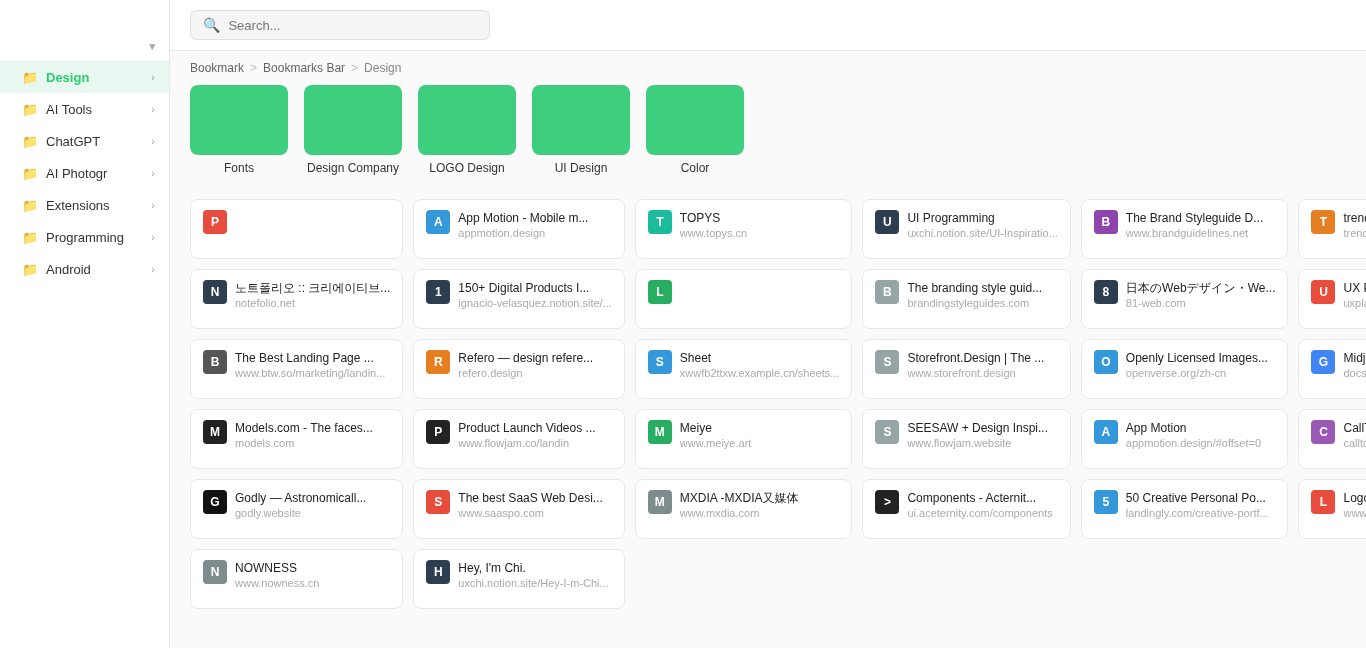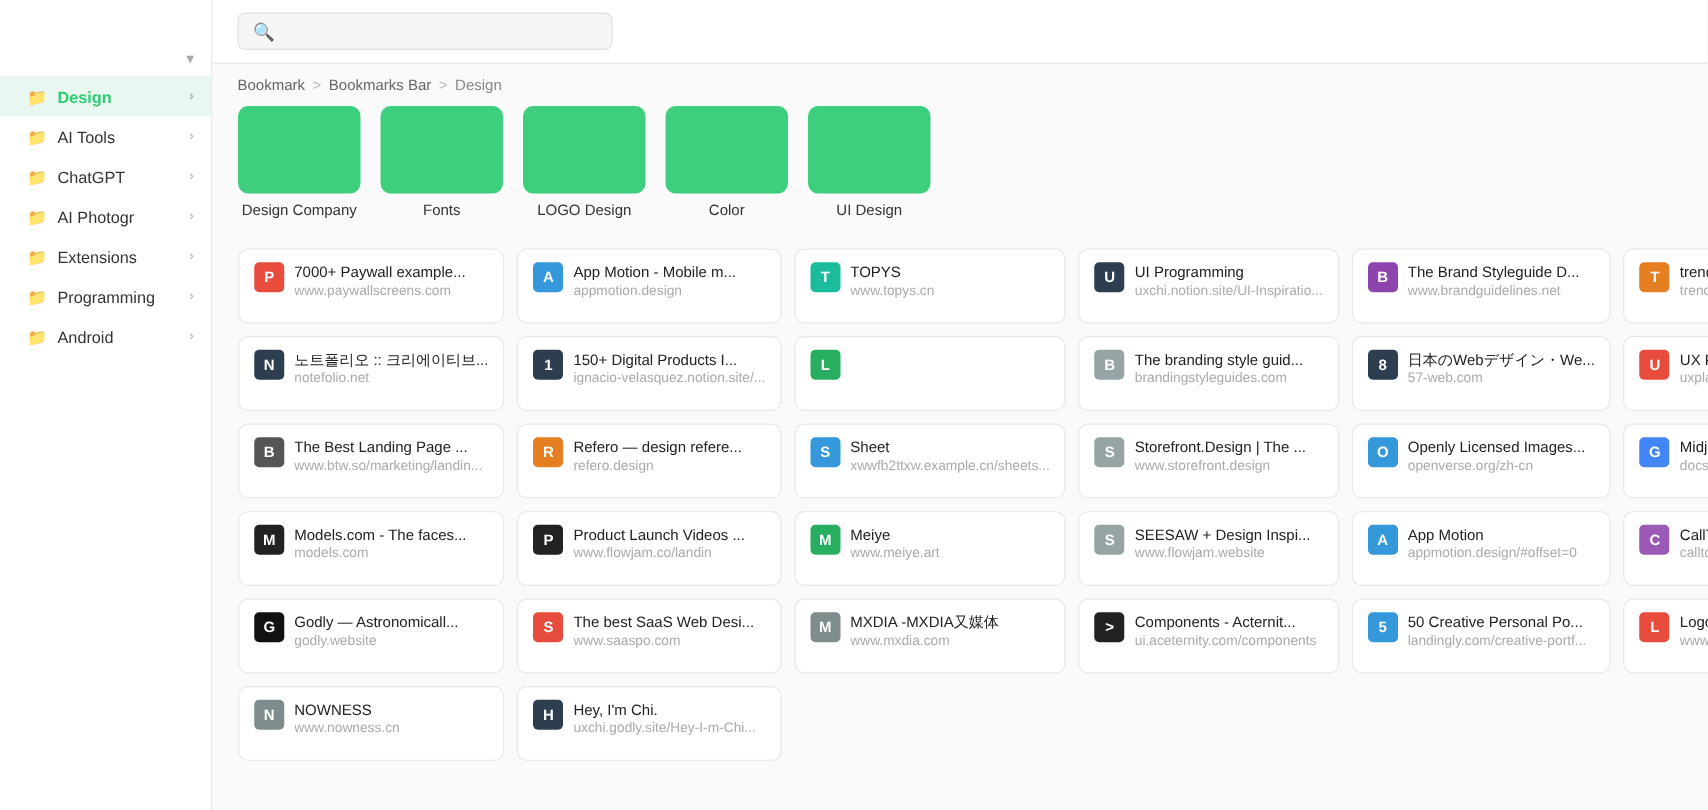--- a/index.html
+++ b/index.html
@@ -258,64 +258,61 @@
     <span class="chevron">›</span>
   </div>
     </div>
 </aside>
 
 <div class="main">
 
   <div class="header">
     <div class="search-bar">
       <span class="search-icon-char">🔍</span>
+      <input type="text" placeholder="Search..." style="">
     </div>
     <span class="settings-icon"></span>
   </div>
 
   <div class="breadcrumb">
     <a href="#">Bookmark</a>
     <span class="breadcrumb-sep">&gt;</span>
     <a href="#">Bookmarks Bar</a>
     <span class="breadcrumb-sep">&gt;</span>
     <span>Design</span>
   </div>
 
   <div class="content">
 
     <div class="folders-row" id="folders-container">
         <div class="folder-card">
     <div class="folder-thumb"></div>
-    <span class="folder-name">Design Company</span>
+    <span class="folder-name">Fonts</span>
   </div>
         <div class="folder-card">
     <div class="folder-thumb"></div>
-    <span class="folder-name">Fonts</span>
+    <span class="folder-name">Design Company</span>
   </div>
         <div class="folder-card">
     <div class="folder-thumb"></div>
     <span class="folder-name">LOGO Design</span>
   </div>
         <div class="folder-card">
     <div class="folder-thumb"></div>
-    <span class="folder-name">Color</span>
+    <span class="folder-name">UI Design</span>
   </div>
         <div class="folder-card">
     <div class="folder-thumb"></div>
-    <span class="folder-name">UI Design</span>
+    <span class="folder-name">Color</span>
   </div>
       </div>
 
     <div class="bookmarks-grid" id="bookmarks-container">
         <div class="bookmark-card">
     <div class="bookmark-favicon" style="background:#e74c3c">P</div>
-    <div class="bookmark-info">
-      <div class="bookmark-title">7000+ Paywall example...</div>
-      <div class="bookmark-url">www.paywallscreens.com</div>
-    </div>
   </div>
         <div class="bookmark-card">
     <div class="bookmark-favicon" style="background:#3498db">A</div>
     <div class="bookmark-info">
       <div class="bookmark-title">App Motion - Mobile m...</div>
       <div class="bookmark-url">appmotion.design</div>
     </div>
   </div>
         <div class="bookmark-card">
     <div class="bookmark-favicon" style="background:#1abc9c">T</div>
@@ -366,21 +363,21 @@
     <div class="bookmark-favicon" style="background:#95a5a6">B</div>
     <div class="bookmark-info">
       <div class="bookmark-title">The branding style guid...</div>
       <div class="bookmark-url">brandingstyleguides.com</div>
     </div>
   </div>
         <div class="bookmark-card">
     <div class="bookmark-favicon" style="background:#2c3e50">8</div>
     <div class="bookmark-info">
       <div class="bookmark-title">日本のWebデザイン・We...</div>
-      <div class="bookmark-url">57-web.com</div>
+      <div class="bookmark-url">81-web.com</div>
     </div>
   </div>
         <div class="bookmark-card">
     <div class="bookmark-favicon" style="background:#e74c3c">U</div>
     <div class="bookmark-info">
       <div class="bookmark-title">UX Planet</div>
       <div class="bookmark-url">uxplanet.org</div>
     </div>
   </div>
         <div class="bookmark-card">
@@ -513,18 +510,18 @@
     <div class="bookmark-favicon" style="background:#7f8c8d">N</div>
     <div class="bookmark-info">
       <div class="bookmark-title">NOWNESS</div>
       <div class="bookmark-url">www.nowness.cn</div>
     </div>
   </div>
         <div class="bookmark-card">
     <div class="bookmark-favicon" style="background:#2c3e50">H</div>
     <div class="bookmark-info">
       <div class="bookmark-title">Hey, I'm Chi.</div>
-      <div class="bookmark-url">uxchi.godly.site/Hey-I-m-Chi...</div>
+      <div class="bookmark-url">uxchi.notion.site/Hey-I-m-Chi...</div>
     </div>
   </div>
       </div>
   </div>
 </div>
 
 </body></html>

